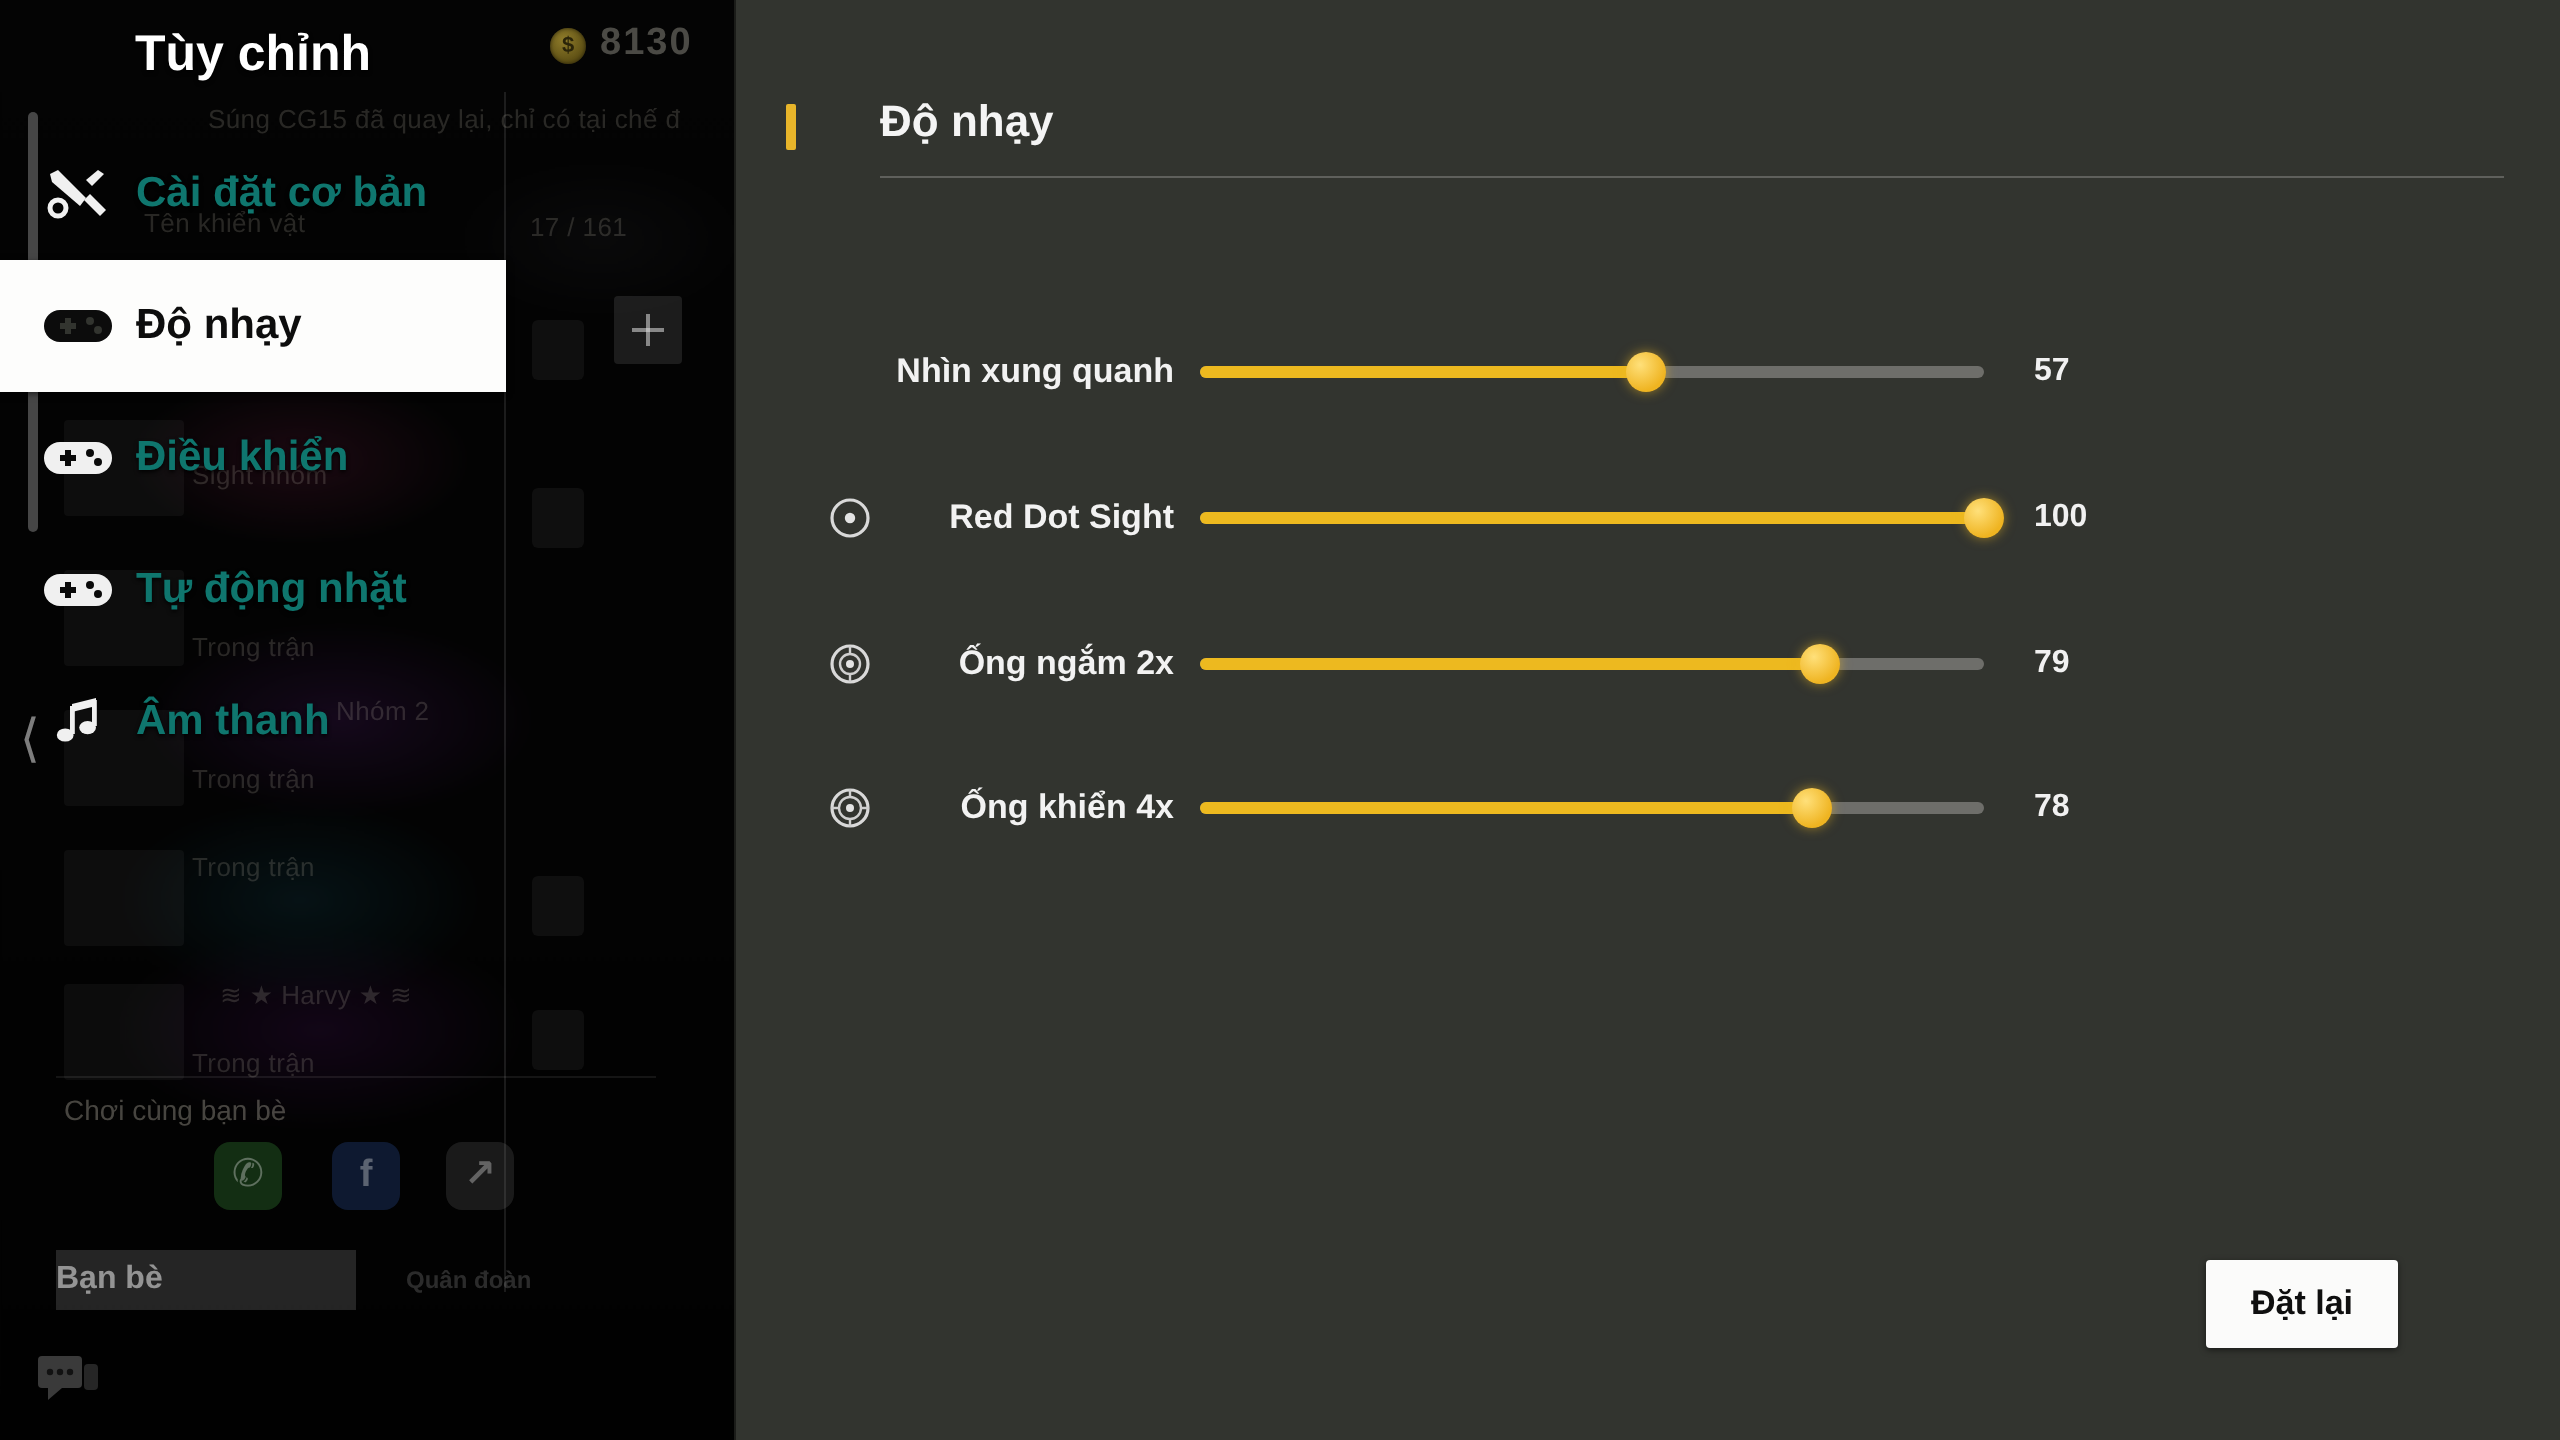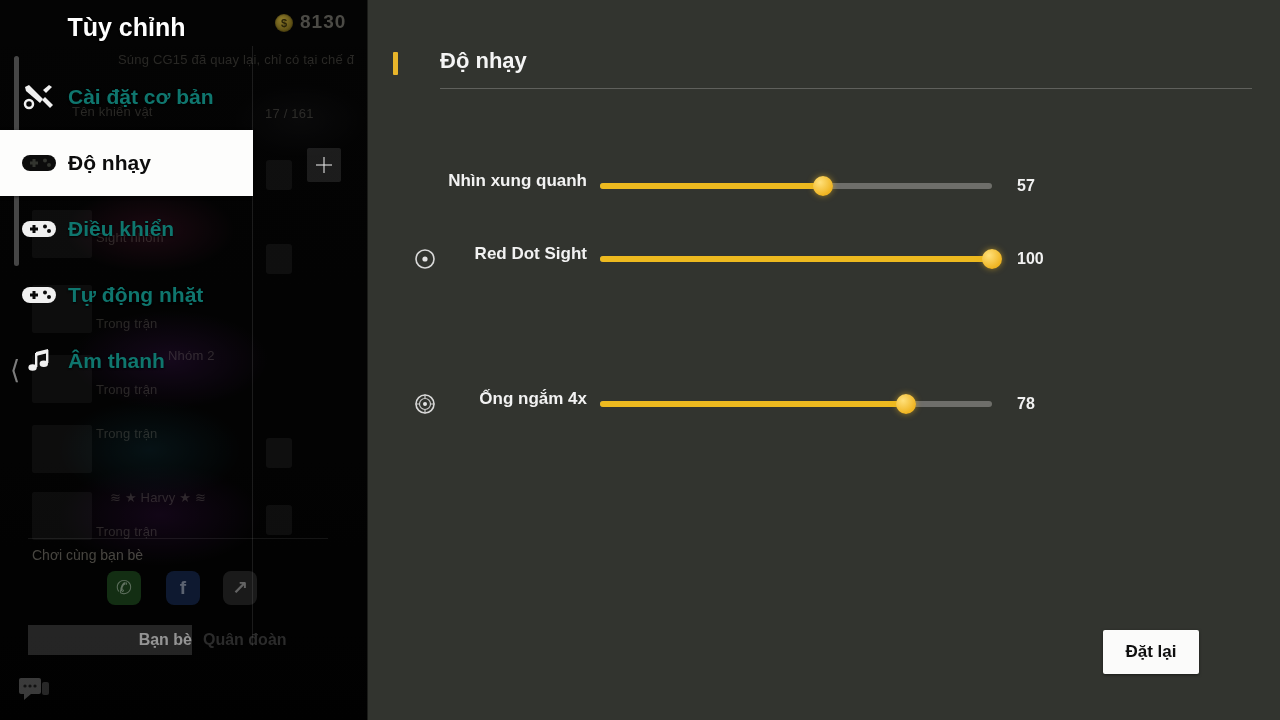--- a/index.html
+++ b/index.html
@@ -107,26 +107,26 @@
   .sbtn{position:absolute;top:571px;width:34px;height:34px;border-radius:8px;}
   .sbtn-line{left:107px;background:rgba(60,150,60,.30);}
   .sbtn-fb{left:166px;background:rgba(40,75,145,.32);}
   .sbtn-more{left:223px;background:rgba(150,150,150,.17);}
   .sbtn i{
     position:absolute;left:0;top:0;width:34px;height:34px;line-height:34px;
     text-align:center;font-style:normal;font-size:19px;font-weight:bold;color:rgba(230,230,230,.36);
   }
   .tabs-row{position:absolute;left:28px;top:625px;width:300px;height:30px;}
   .tab-a{
-    position:absolute;left:0;top:0;width:164px;height:30px;line-height:30px;text-align:right;
+    position:absolute;left:0;top:0;width:150px;height:30px;line-height:30px;text-align:left;
     background:rgba(225,225,225,.16);color:rgba(235,235,235,.56);font-size:16px;font-weight:bold;
   }
   .tab-b{
     position:absolute;left:175px;top:0;height:30px;line-height:30px;
-    color:rgba(190,190,190,.22);font-size:16px;font-weight:bold;
+    color:rgba(190,190,190,.22);font-size:12px;font-weight:bold;
   }
   .chat-ico{position:absolute;left:18px;top:676px;width:34px;height:28px;}
   .divider-line{position:absolute;left:28px;top:538px;width:300px;height:1px;background:rgba(255,255,255,.08);}
   .vline{position:absolute;left:252px;top:46px;width:1px;height:600px;background:rgba(255,255,255,.10);}
 
   
   .content{
     position:absolute;left:367px;top:0;width:913px;height:720px;
     background:#32342f;
   }
@@ -142,21 +142,21 @@
   }
   .hdr-rule{
     position:absolute;left:73px;top:88px;width:812px;height:1px;background:rgba(255,255,255,.22);
   }
 
   .rows{position:absolute;left:0;top:0;width:913px;height:720px;}
   .row{position:absolute;left:0;width:913px;height:30px;display:flex;align-items:center;}
   .row .r-ico{position:absolute;left:46px;top:3px;width:24px;height:24px;}
   .r-labelwrap{
     position:absolute;left:0;width:220px;top:0;height:30px;
-    display:flex;align-items:flex-start;justify-content:flex-end;
+    display:flex;align-items:center;justify-content:flex-end;
     padding-right:0;box-sizing:border-box;
   }
   .r-text{
     font-size:17px;font-weight:bold;color:#f2f2f2;white-space:nowrap;
   }
   .track{
     position:absolute;left:233px;top:12px;width:392px;height:6px;border-radius:3px;
     background:#6e6e6a;
   }
   .fill{position:absolute;left:0;top:0;height:6px;border-radius:3px;background:#edb91f;}
@@ -187,21 +187,21 @@
   <div class="bg-game"></div>
   <div class="bg-dim"></div>
 
   <div class="ghost-thumb" style="left:32px;top:140px;width:60px;height:48px;"></div>
   <div class="ghost-thumb" style="left:32px;top:210px;width:60px;height:48px;"></div>
   <div class="ghost-thumb" style="left:32px;top:285px;width:60px;height:48px;"></div>
   <div class="ghost-thumb" style="left:32px;top:355px;width:60px;height:48px;"></div>
   <div class="ghost-thumb" style="left:32px;top:425px;width:60px;height:48px;"></div>
   <div class="ghost-thumb" style="left:32px;top:492px;width:60px;height:48px;"></div>
 
-  <div class="ghost" style="left:118px;top:52px;">Súng CG15 đã quay lại, chỉ có tại chế đ</div>
+  <div class="ghost" style="left:104px;top:52px;">Súng CG15 đã quay lại, chỉ có tại chế đ</div>
   <div class="ghost" style="left:72px;top:104px;">Tên khiển vật</div>
   <div class="ghost" style="left:265px;top:106px;">17 / 161</div>
   <div class="ghost" style="left:96px;top:230px;">Sight nhóm</div>
   <div class="ghost" style="left:96px;top:316px;">Trong trận</div>
   <div class="ghost" style="left:96px;top:382px;">Trong trận</div>
   <div class="ghost" style="left:96px;top:426px;">Trong trận</div>
   <div class="ghost" style="left:96px;top:524px;">Trong trận</div>
   <div class="ghost" style="left:168px;top:348px;">Nhóm 2</div>
   <div class="ghost" style="left:110px;top:490px;">≋ ★ Harvy ★ ≋</div>
 
@@ -367,32 +367,50 @@
         <div class="r-labelwrap">
           <span class="r-text">Red Dot Sight</span>
         </div>
         <div class="track">
           <div class="fill" style="width:100%;"></div>
           <div class="knob" style="left:100%;"></div>
         </div>
         <div class="val">100</div>
       </div>
 
+      <div class="row" style="top:317px;">
+        <div class="r-ico">
+          <svg width="24" height="24" viewBox="0 0 24 24">
+            <circle cx="12" cy="12" r="9" fill="none" stroke="#d9d9d9" stroke-width="1.6"></circle>
+            <circle cx="12" cy="12" r="5" fill="none" stroke="#cfcfcf" stroke-width="1.2"></circle>
+            <circle cx="12" cy="12" r="2" fill="#e3e3e3"></circle>
+            <path d="M12 3 V7 M12 17 V21" stroke="#cfcfcf" stroke-width="1.2"></path>
+          </svg>
+        </div>
+        <div class="r-labelwrap">
+          <span class="r-text">Ống ngắm 2x</span>
+        </div>
+        <div class="track">
+          <div class="fill" style="width:79%;"></div>
+          <div class="knob" style="left:79%;"></div>
+        </div>
+        <div class="val">79</div>
+      </div>
 
       <div class="row" style="top:389px;">
         <div class="r-ico">
           <svg width="24" height="24" viewBox="0 0 24 24">
             <circle cx="12" cy="12" r="9" fill="none" stroke="#d9d9d9" stroke-width="1.6"></circle>
             <circle cx="12" cy="12" r="5.5" fill="none" stroke="#cfcfcf" stroke-width="1.2"></circle>
             <circle cx="12" cy="12" r="2" fill="#e3e3e3"></circle>
             <path d="M12 2.5 V6 M12 18 V21.5 M2.5 12 H6 M18 12 H21.5" stroke="#cfcfcf" stroke-width="1.2"></path>
           </svg>
         </div>
         <div class="r-labelwrap">
-          <span class="r-text">Ống ngắm 4x</span>
+          <span class="r-text">Ống khiển 4x</span>
         </div>
         <div class="track">
           <div class="fill" style="width:78%;"></div>
           <div class="knob" style="left:78%;"></div>
         </div>
         <div class="val">78</div>
       </div>
 
 
     </div>

